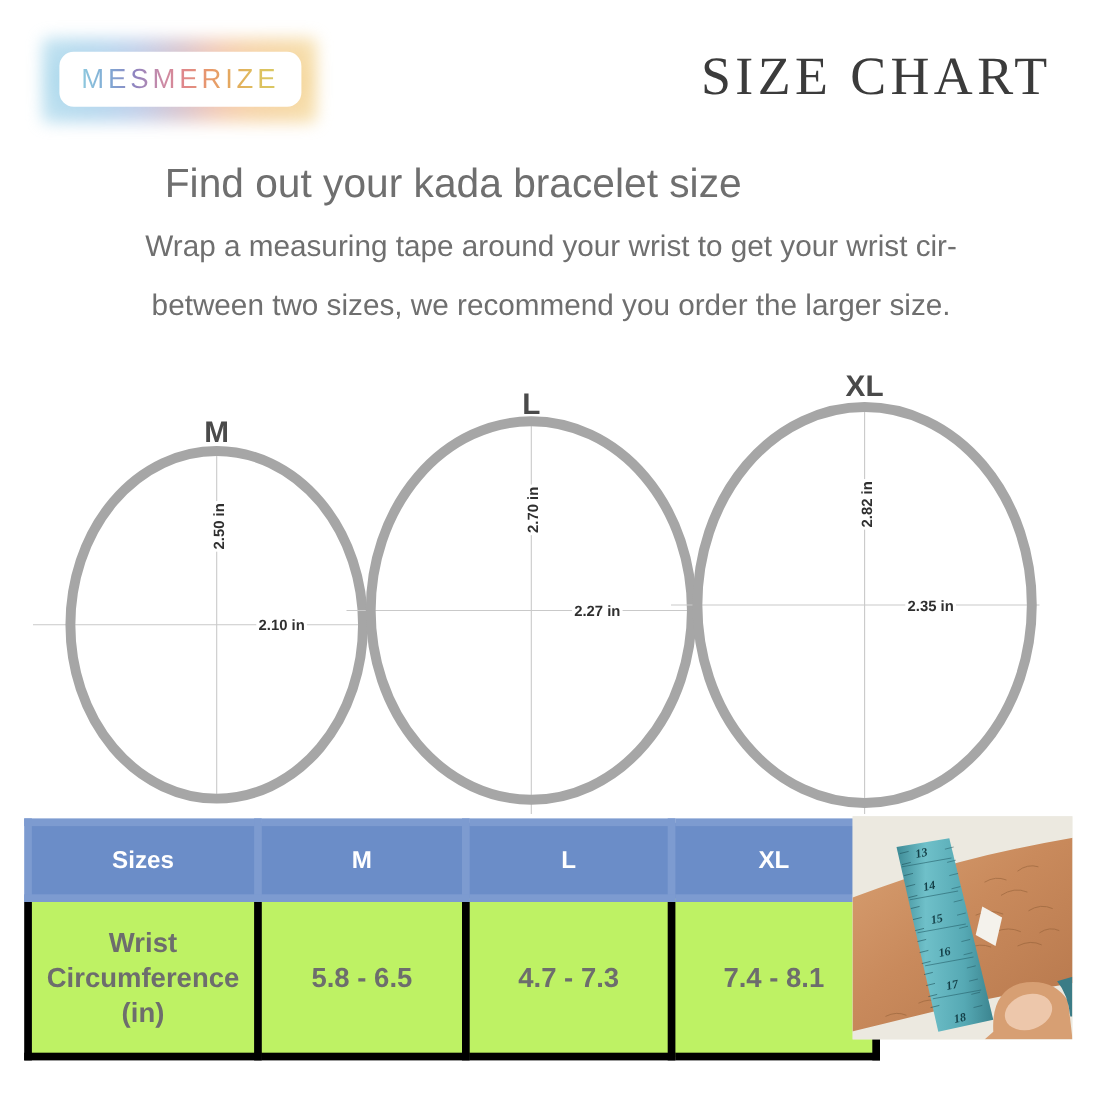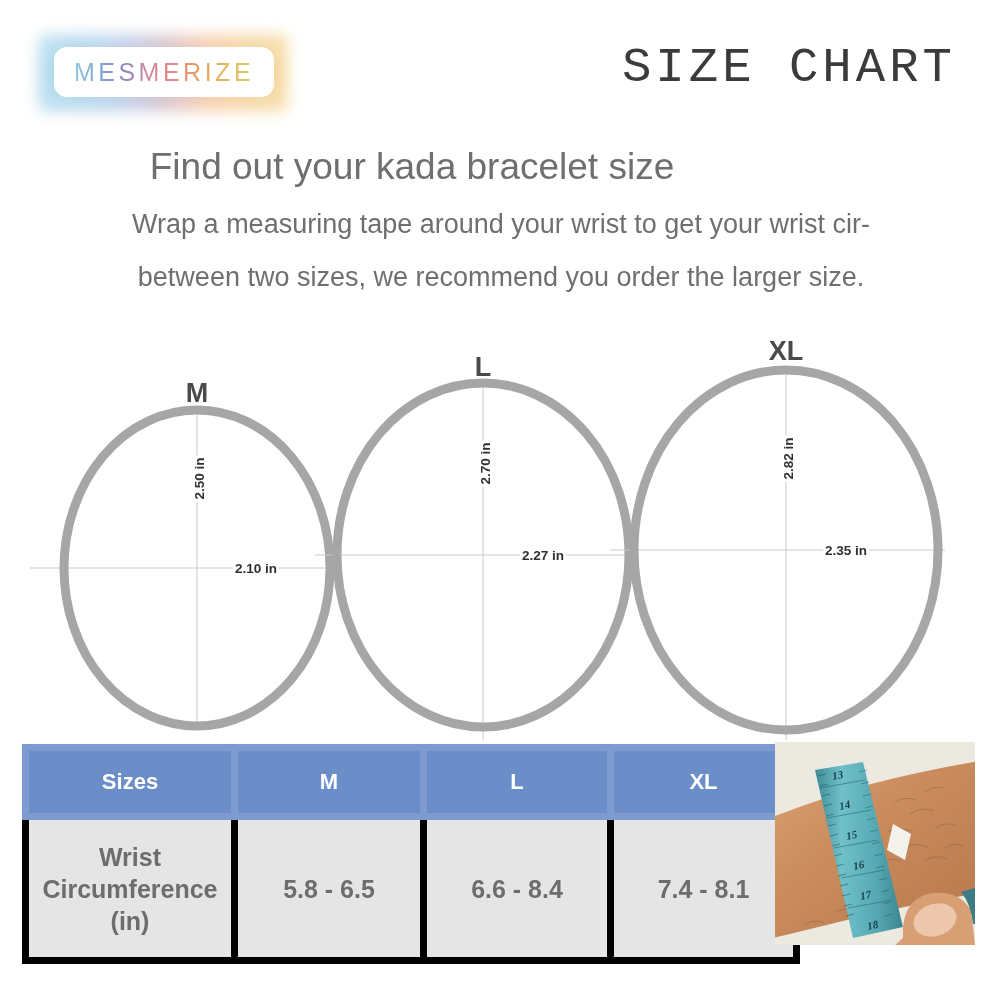--- a/index.html
+++ b/index.html
@@ -74,21 +74,21 @@
 
   
   .size-chart-title {
     position: absolute;
     right: 44px;
     top: 40px;
     font-size: 49px;
     font-weight: 300;
     letter-spacing: 4px;
     color: #3b3b3b;
-    font-family: Liberation Mono, monospace;
+    font-family: Liberation Serif, serif;
     white-space: nowrap;
   }
 
   
   .headline {
     position: absolute;
     left: 0;
     top: 146px;
     width: 824px;
     text-align: center;
@@ -155,21 +155,21 @@
   }
   .size-table thead th {
     background: #6b8dc8;
     color: #ffffff;
     font-size: 22px;
     font-weight: 700;
     height: 60px;
     border-color: #7d9bd0;
   }
   .size-table tbody td {
-    background: #e5e5e5;
+    background: #bef264;
     color: #6d6d6d;
     font-size: 25px;
     font-weight: 600;
     height: 135px;
     line-height: 32px;
   }
   .col-sizes { width: 200px; }
   .col-m { width: 180px; }
   .col-l { width: 178px; }
   .col-xl { width: 177px; }
@@ -244,21 +244,21 @@
     </tr>
   </thead>
   <tbody>
     <tr>
       <td>
         <span>Wrist</span><br>
         <span>Circumference</span><br>
         <span>(in)</span>
       </td>
       <td>5.8 - 6.5</td>
-      <td>6.6 - 8.4</td>
+      <td>4.7 - 7.3</td>
       <td>7.4 - 8.1</td>
     </tr>
   </tbody>
 </table>
 
 <div class="photo">
   <svg width="200" height="203" viewBox="0 0 200 203">
     <defs>
       <linearGradient id="skin" x1="0" y1="0" x2="1" y2="1">
         <stop offset="0%" stop-color="#d9a173"></stop>

